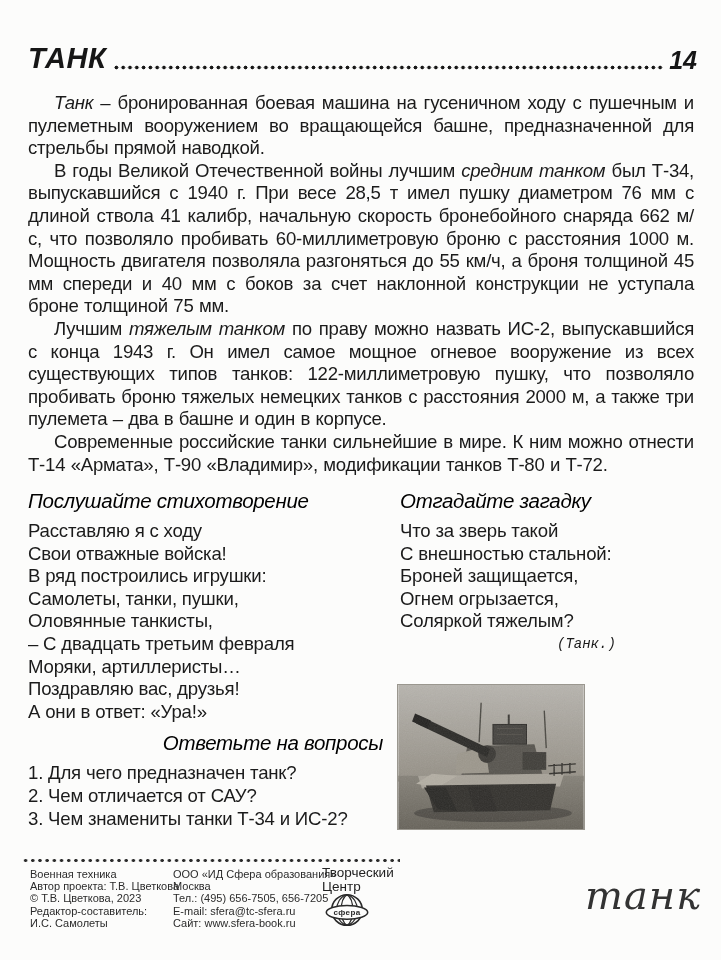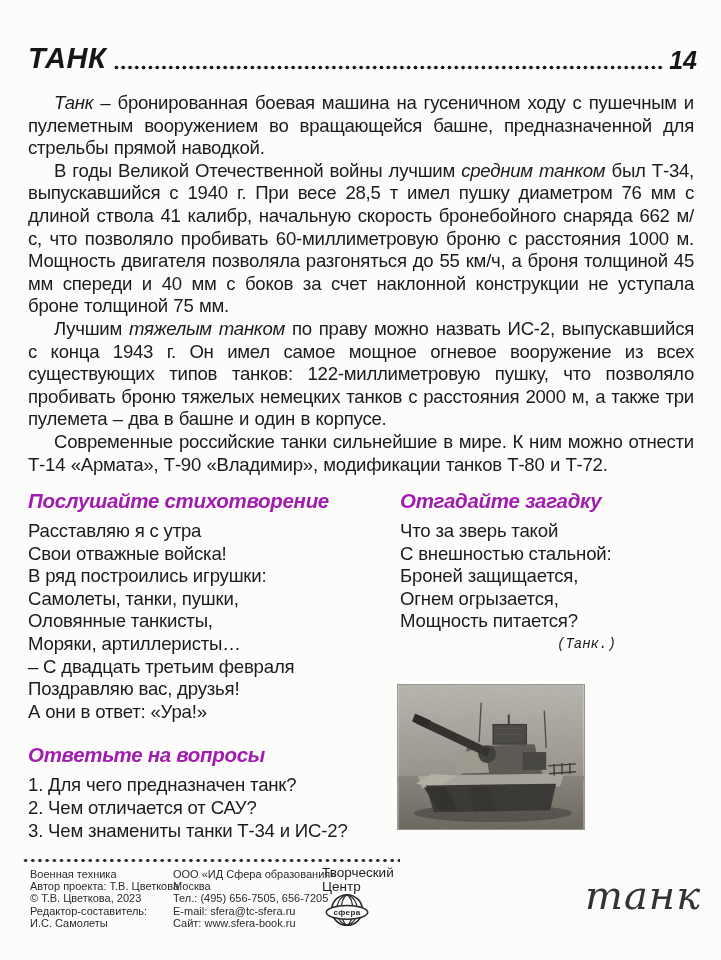--- a/index.html
+++ b/index.html
@@ -76,39 +76,39 @@
     text-align: justify;
     text-indent: 26px;
     letter-spacing: -0.25px;
     word-spacing: 0.5px;
   }
   .para em { font-style: italic; }
 
   
   .sec-heading {
     font-size: 20.5px;
-    font-weight: bold;
+    font-weight: normal;
     font-style: italic;
     letter-spacing: -0.3px;
-    color: #a21caf;
+    color: #000000;
   }
 
   .lines { margin-top: 7px; font-size: 18.6px; line-height: 22.6px; letter-spacing: -0.2px; }
   .lines .line { white-space: nowrap; }
 
   .poem-col { position: absolute; left: 28px; top: 489px; width: 355px; }
   .riddle-col { position: absolute; left: 400px; top: 489px; width: 295px; }
   .riddle-answer {
     font-style: italic;
     font-size: 14px;
     line-height: 22.6px;
     padding-left: 157px;
     font-family: Liberation Mono, monospace;
   }
-  .questions-heading { margin-top: 20px; }
+  .questions-heading { margin-top: 8px; text-align: right; }
 
   
   .tank-photo {
     position: absolute;
     left: 397px; top: 684px;
     width: 188px; height: 146px;
     border: 1px solid #9a978f;
   }
   .tank-photo svg { display: block; width: 100%; height: 100%; }
 
@@ -166,46 +166,46 @@
     <main class="article">
       <p class="para"><em>Танк</em><span> – бронированная боевая машина на гусеничном ходу с пушечным и пулеметным вооружением во вращающейся башне, предназначенной для стрельбы прямой наводкой.</span></p>
       <p class="para"><span>В годы Великой Отечественной войны лучшим </span><em>средним танком</em><span> был Т-34, выпускавшийся с 1940 г. При весе 28,5 т имел пушку диаметром 76 мм с длиной ствола 41 калибр, начальную скорость бронебойного снаряда 662 м/с, что позволяло пробивать 60-миллиметровую броню с расстояния 1000 м. Мощность двигателя позволяла разгоняться до 55 км/ч, а броня толщиной 45 мм спереди и 40 мм с боков за счет наклонной конструкции не уступала броне толщиной 75 мм.</span></p>
       <p class="para"><span>Лучшим </span><em>тяжелым танком</em><span> по праву можно назвать ИС-2, выпускавшийся с конца 1943 г. Он имел самое мощное огневое вооружение из всех существующих типов танков: 122-миллиметровую пушку, что позволяло пробивать броню тяжелых немецких танков с расстояния 2000 м, а также три пулемета – два в башне и один в корпусе.</span></p>
       <p class="para"><span>Современные российские танки сильнейшие в мире. К ним можно отнести Т-14 «Армата», Т-90 «Владимир», модификации танков Т-80 и Т-72.</span></p>
     </main>
 
     <section class="poem-col">
       <h2 class="sec-heading">Послушайте стихотворение</h2>
       <div class="lines">
-          <div class="line">Расставляю я с утра</div>
+          <div class="line">Расставляю я с ходу</div>
           <div class="line">Свои отважные войска!</div>
           <div class="line">В ряд построились игрушки:</div>
           <div class="line">Самолеты, танки, пушки,</div>
           <div class="line">Оловянные танкисты,</div>
+          <div class="line">– С двадцать третьим февраля</div>
           <div class="line">Моряки, артиллеристы…</div>
-          <div class="line">– С двадцать третьим февраля</div>
           <div class="line">Поздравляю вас, друзья!</div>
           <div class="line">А они в ответ: «Ура!»</div>
         </div>
       <h2 class="sec-heading questions-heading">Ответьте на вопросы</h2>
       <div class="lines">
           <div class="line">1. Для чего предназначен танк?</div>
           <div class="line">2. Чем отличается от САУ?</div>
           <div class="line">3. Чем знамениты танки Т-34 и ИС-2?</div>
         </div>
     </section>
 
     <section class="riddle-col">
       <h2 class="sec-heading">Отгадайте загадку</h2>
       <div class="lines">
           <div class="line">Что за зверь такой</div>
           <div class="line">С внешностью стальной:</div>
           <div class="line">Броней защищается,</div>
           <div class="line">Огнем огрызается,</div>
-          <div class="line">Мощность питается?</div>
+          <div class="line">Соляркой тяжелым?</div>
         </div>
       <div class="riddle-answer">(Танк.)</div>
     </section>
 
     <figure class="tank-photo">
       <svg viewBox="0 0 188 146">
         <defs>
           <linearGradient id="sky" x1="0" y1="0" x2="0" y2="1">
             <stop offset="0" stop-color="#b7b4ae"></stop>
             <stop offset="1" stop-color="#948f85"></stop>

